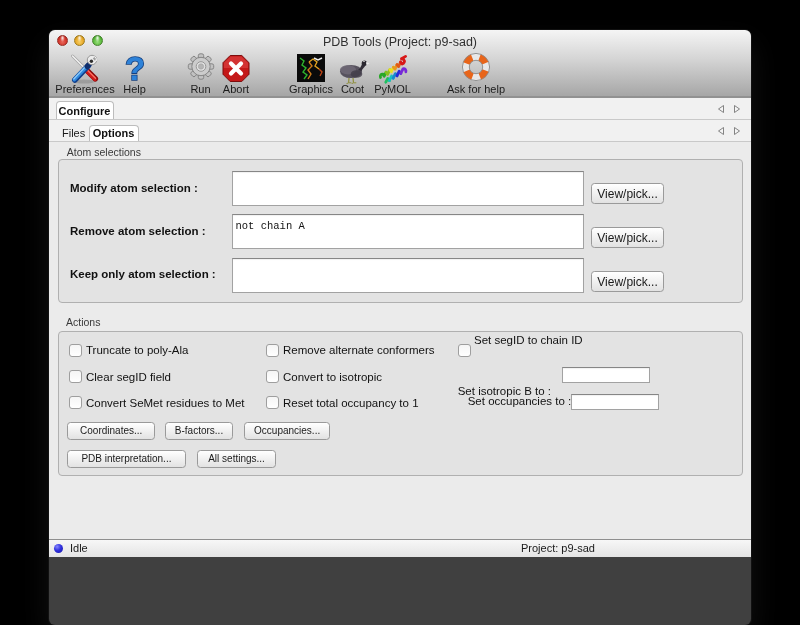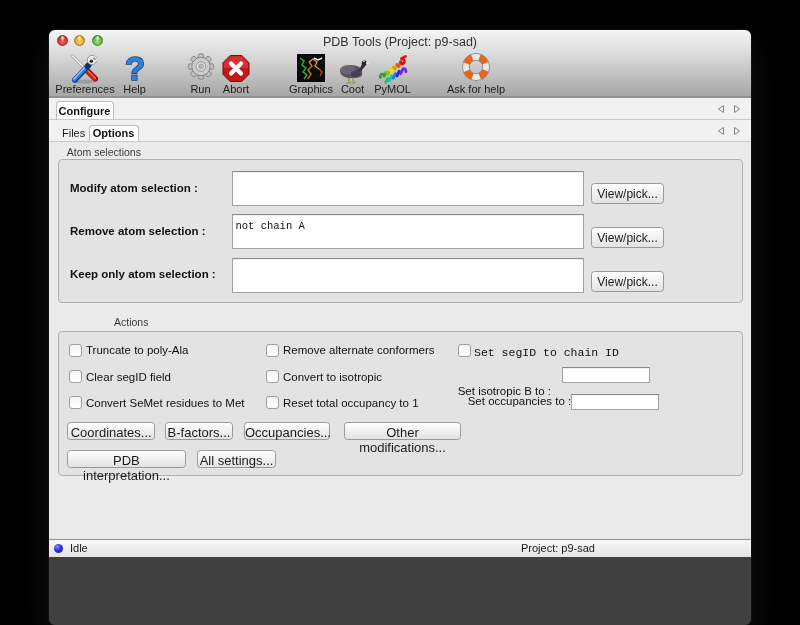--- a/index.html
+++ b/index.html
@@ -43,21 +43,21 @@
 #content { position:absolute; left:0; top:112px; width:702px; height:397px; background:#ebebeb; }
 .grouplabel { position:absolute; font-size:10.5px; color:#3a3a3a; }
 .groupbox { position:absolute; left:9px; width:685px; background:#e3e3e3;
   border:1px solid #b0b0b0; border-radius:4px; }
 .flabel { position:absolute; font-weight:bold; font-size:11.5px; color:#111; }
 .tfield { position:absolute; background:#fff; border:1px solid #a2a2a2; border-top-color:#868686; box-shadow:0 1px 1px rgba(0,0,0,0.06) inset; }
 .btn { position:absolute; background:linear-gradient(to bottom,#ffffff 0%,#f2f2f2 45%,#e2e2e2 100%);
   border:1px solid #9a9a9a; border-radius:3.5px; font-size:12px; color:#1a1a1a;
   text-align:center; }
 .btn2 { position:absolute; background:linear-gradient(to bottom,#ffffff 0%,#f2f2f2 45%,#e2e2e2 100%);
-  border:1px solid #9a9a9a; border-radius:3.5px; font-size:13px; color:#1a1a1a;
+  border:1px solid #9a9a9a; border-radius:3.5px; font-size:10px; color:#1a1a1a;
   text-align:center; padding-top:2px; }
 .cb { position:absolute; width:13px; height:13px; background:linear-gradient(to bottom,#f5f5f5,#fff);
   border:1px solid #9e9e9e; border-radius:3px; }
 .cbl { position:absolute; font-size:11.5px; color:#111; }
 
 #status { position:absolute; left:0; top:509px; width:702px; height:18px;
   background:linear-gradient(to bottom,#f7f7f7,#e4e4e4); border-top:1px solid #8e8e8e; }
 #dot { position:absolute; left:4.7px; top:3.5px; width:9px; height:9px; border-radius:50%;
   background:radial-gradient(circle at 35% 30%, #8888ff 0%, #3030dd 45%, #1515a8 100%); }
 #idle { position:absolute; left:21px; top:2px; font-size:11px; color:#1a1a1a; }
@@ -202,44 +202,43 @@
     <div class="groupbox" style="top:17px; height:144px;"></div>
     <div class="flabel" style="left:21px; top:40px;">Modify atom selection :</div>
     <div class="flabel" style="left:21px; top:83px;">Remove atom selection :</div>
     <div class="flabel" style="left:21px; top:126px;">Keep only atom selection :</div>
     <div class="tfield" style="left:183px; top:29px;  width:351.5px; height:35px;"></div>
     <div class="tfield" style="left:183px; top:72px; width:351.5px; height:35px; font-family:'Liberation Mono',monospace; font-size:10.5px; color:#111; padding:4.5px 0 0 2.5px;">not chain A</div>
     <div class="tfield" style="left:183px; top:116px; width:351.5px; height:34.5px;"></div>
     <div class="btn" style="left:542px; top:41px;  width:73px; height:21px; padding-top:2.5px;">View/pick...</div>
     <div class="btn" style="left:542px; top:85px; width:73px; height:21px; padding-top:2.5px;">View/pick...</div>
     <div class="btn" style="left:542px; top:129px; width:73px; height:21px; padding-top:2.5px;">View/pick...</div>
-    <div class="grouplabel" style="left:17px; top:173.5px;margin-left:48px;">Actions</div>
+    <div class="grouplabel" style="left:17px; top:173.5px;">Actions</div>
     <div class="groupbox" style="top:188.5px; height:145.5px;"></div>
     <div class="cb" style="left:20px; top:201.5px;"></div>
       <div class="cbl" style="left:37px; top:202px;">Truncate to poly-Ala</div>
     <div class="cb" style="left:217px; top:201.5px;"></div>
       <div class="cbl" style="left:234px; top:202px;">Remove alternate conformers</div>
     <div class="cb" style="left:409px; top:201.5px;"></div>
-      <div class="cbl" style="left:425px; top:204px;font-family:Liberation Mono, monospace;">Set segID to chain ID</div>
+      <div class="cbl" style="left:425px; top:192px;">Set segID to chain ID</div>
     <div class="cb" style="left:20px; top:228px;"></div>
       <div class="cbl" style="left:37px; top:228.5px;">Clear segID field</div>
     <div class="cb" style="left:217px; top:228px;"></div>
       <div class="cbl" style="left:234px; top:228.5px;">Convert to isotropic</div>
     <div class="cbl" style="left:408.7px; top:226.5px;margin-top:16px;">Set isotropic B to :</div>
     <div class="tfield" style="left:513px; top:225px; width:88px; height:16px;"></div>
     <div class="cb" style="left:20px; top:254px;"></div>
       <div class="cbl" style="left:37px; top:254.5px;">Convert SeMet residues to Met</div>
     <div class="cb" style="left:217px; top:254px;"></div>
       <div class="cbl" style="left:234px; top:254.5px;">Reset total occupancy to 1</div>
     <div class="cbl" style="left:408.7px; top:252.5px;margin-left:10px;">Set occupancies to :</div>
     <div class="tfield" style="left:522px; top:252px; width:88px; height:16px;"></div>
     <div class="btn2" style="left:18.2px;  top:280px; width:88px;  height:18px;">Coordinates...</div>
     <div class="btn2" style="left:116px; top:280px; width:68px;  height:18px;">B-factors...</div>
     <div class="btn2" style="left:195px; top:280px; width:86.3px;  height:18px;">Occupancies...</div>
-    <div class="btn2" style="left:295px; top:280px; width:117px; height:18px;">Other modifications...</div>
     <div class="btn2" style="left:18.2px;  top:307.5px; width:118.5px; height:18px;">PDB interpretation...</div>
     <div class="btn2" style="left:147.8px; top:307.5px; width:79.5px;  height:18px;">All settings...</div>
   </div>
   <div id="status">
     <div id="dot"></div>
     <div id="idle">Idle</div>
     <div id="proj">Project: p9-sad</div>
   </div>
 </div>
 

